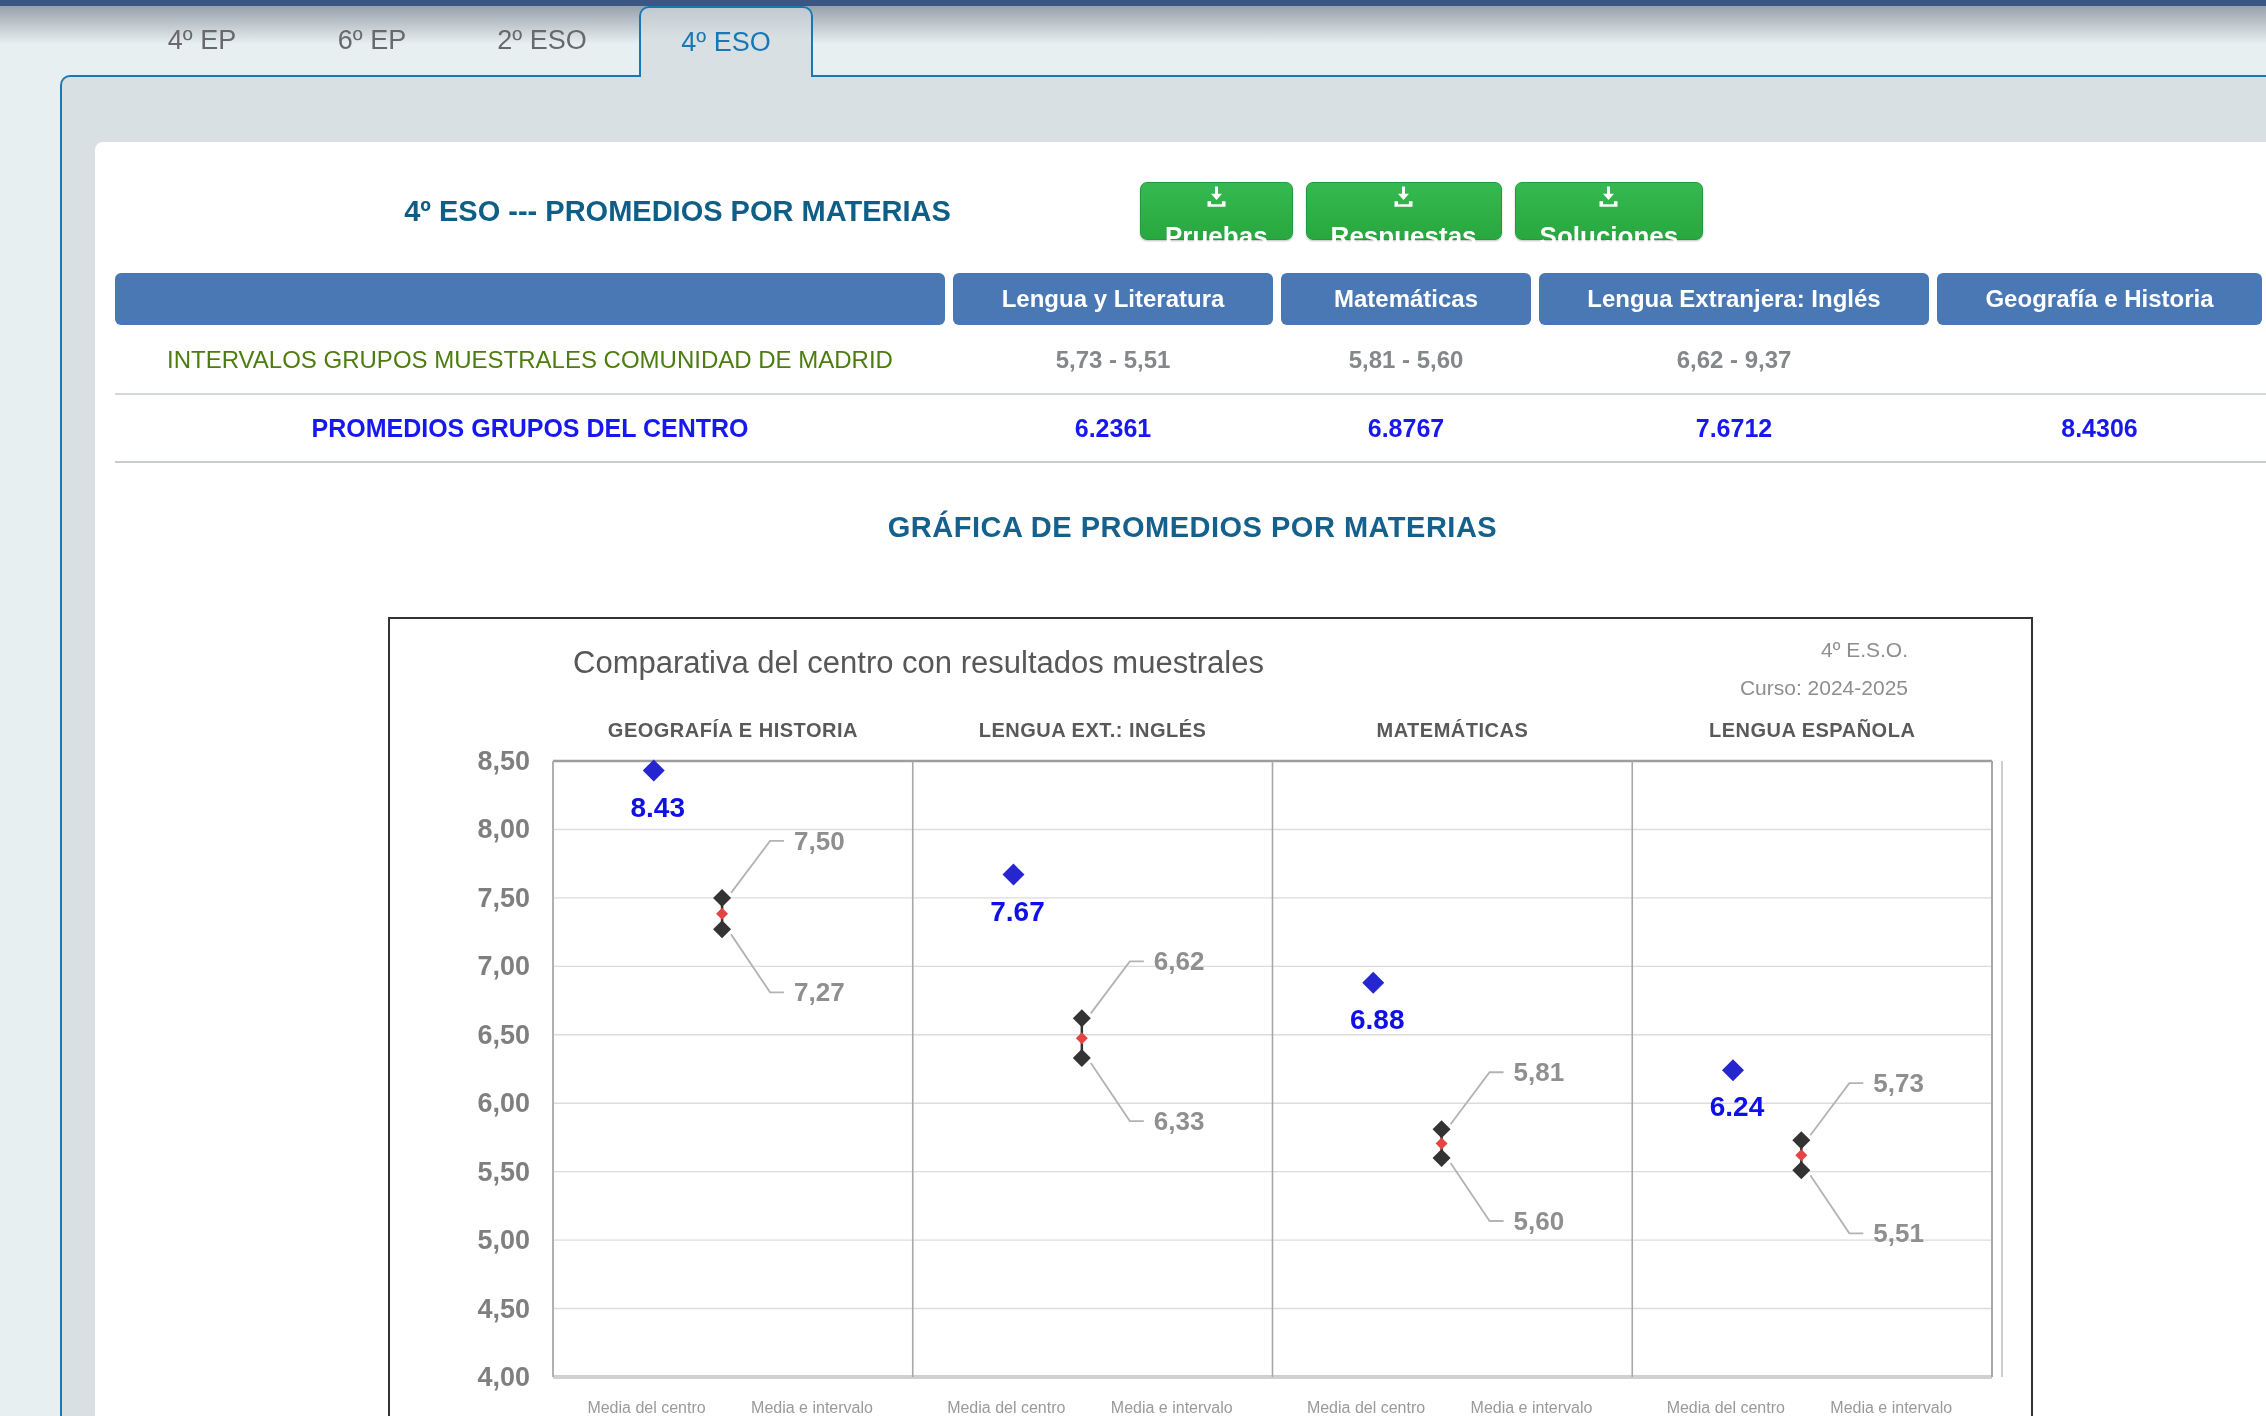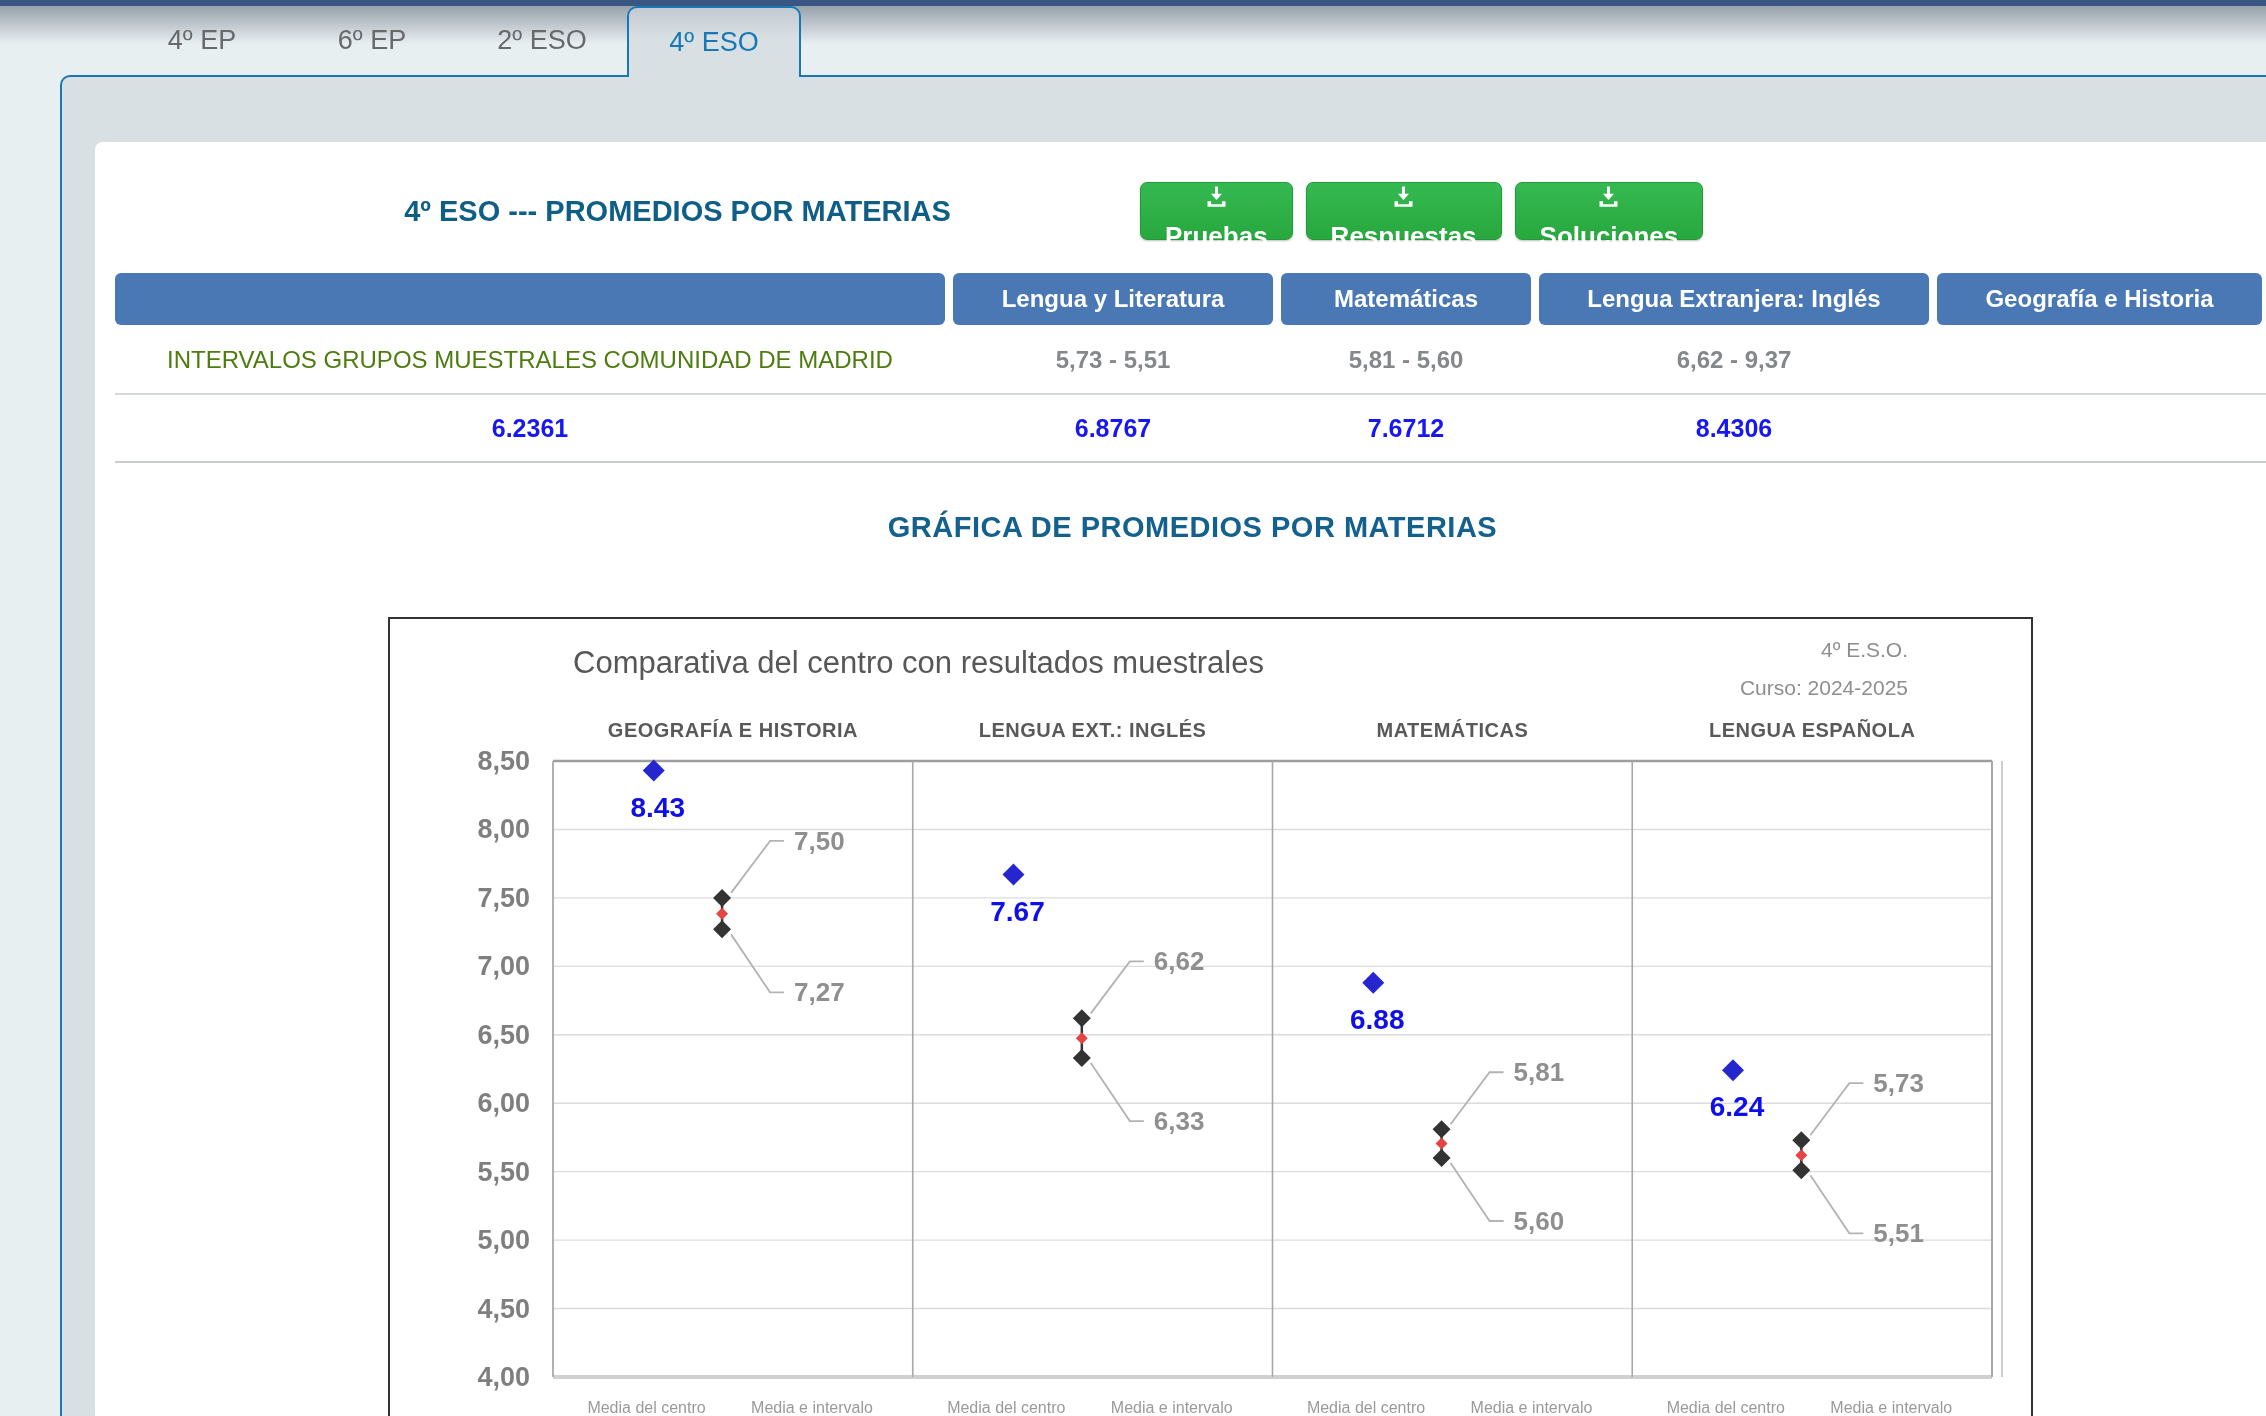--- a/index.html
+++ b/index.html
@@ -10,21 +10,21 @@
   .topbar{height:6px;background:#3a5683;}
   .topshadow{position:absolute;left:0;top:6px;width:2266px;height:38px;
     background:linear-gradient(to bottom,#98a2ab 0,rgba(232,239,241,0) 100%);pointer-events:none;z-index:4;}
 
   
   .tabstrip{position:relative;height:69px;display:flex;align-items:stretch;padding-left:117px;z-index:5;}
   .tab{width:170px;display:flex;align-items:center;justify-content:center;
     font-size:27px;color:#67696b;cursor:pointer;}
   .tab.active{color:#1878b5;border:2px solid #1878b5;border-bottom:none;
     border-radius:10px 10px 0 0;margin-bottom:-2px;z-index:6;
-    background:linear-gradient(to bottom,#c2c9d1 0,#d8e0e3 30px,#d8e0e3 100%);}
+    background:linear-gradient(to bottom,#c2c9d1 0,#d8e0e3 30px,#d8e0e3 100%);margin-left:12px;}
 
   
   .panel{position:relative;margin-left:60px;width:2400px;height:1345px;
     background:#d8e0e3;border:2px solid #1878b5;border-right:none;border-bottom:none;
     border-radius:10px 0 0 0;}
 
   
   .card{position:relative;margin-left:33px;margin-top:65px;width:2195px;height:1280px;
     background:#ffffff;border-radius:8px;}
 
@@ -116,20 +116,21 @@
           <div class="cell">Lengua Extranjera: Inglés</div>
           <div class="cell">Geografía e Historia</div>
         </div>
         <div class="trow tbody-row tr1">
           <div class="cell">INTERVALOS GRUPOS MUESTRALES COMUNIDAD DE MADRID</div>
           <div class="cell val">5,73 - 5,51</div>
           <div class="cell val">5,81 - 5,60</div>
           <div class="cell val">6,62 - 9,37</div>
         </div>
         <div class="trow tbody-row tr2">
+          <div class="cell">PROMEDIOS GRUPOS DEL CENTRO</div>
           <div class="cell">6.2361</div>
           <div class="cell">6.8767</div>
           <div class="cell">7.6712</div>
           <div class="cell">8.4306</div>
         </div>
       </div>
 
       <div class="graph-heading">GRÁFICA DE PROMEDIOS POR MATERIAS</div>
 
       <div class="chart-frame">

